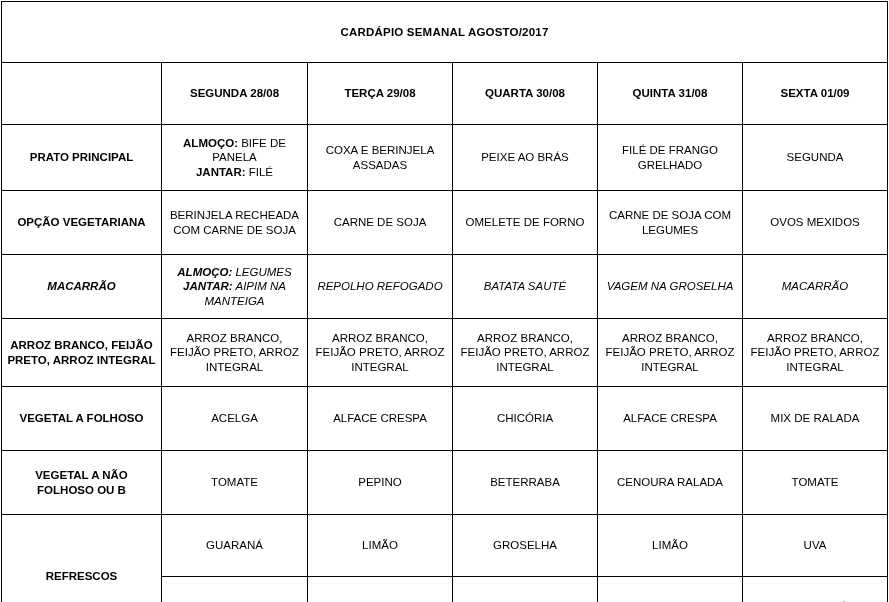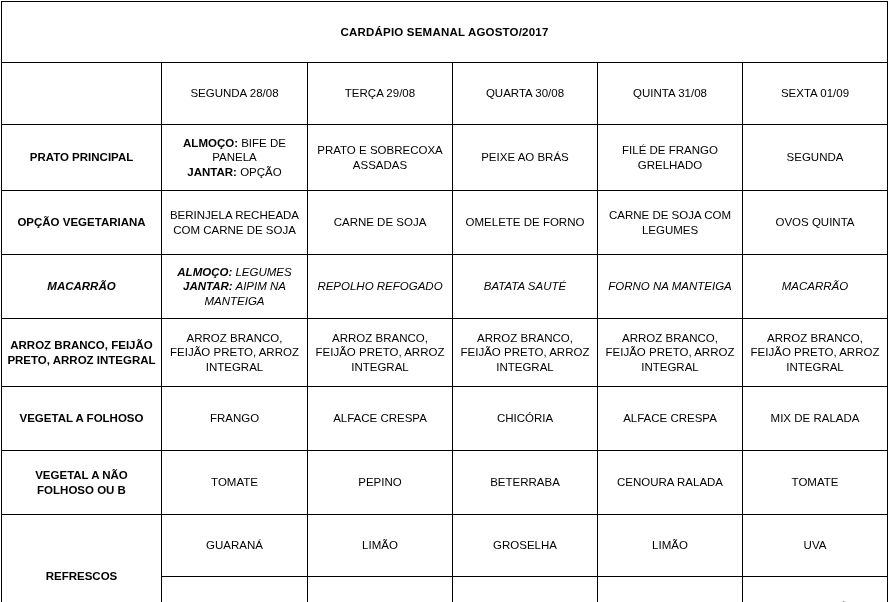--- a/index.html
+++ b/index.html
@@ -43,21 +43,21 @@
   col.c5 { width: 145px; }
 
   .title-cell {
     height: 54px;
     font-weight: bold;
     font-size: 12.5px;
     letter-spacing: 0.2px;
   }
   .dayhead {
     height: 55px;
-    font-weight: normal;
+    font-weight: bold;
     font-size: 12.5px;
   }
   .rowlabel {
     text-align: left;
     font-weight: bold;
     font-size: 12.5px;
     padding-left: 6px;
     padding-right: 4px;
   }
   .r-prato { height: 59px; }
@@ -95,61 +95,61 @@
         <td class="dayhead">TERÇA 29/08</td>
         <td class="dayhead">QUARTA 30/08</td>
         <td class="dayhead">QUINTA 31/08</td>
         <td class="dayhead">SEXTA 01/09</td>
       </tr>
 
       <tr>
         <td class="rowlabel r-prato">PRATO PRINCIPAL</td>
         <td class="r-prato cell-small">
           <span class="sub">ALMOÇO:</span><span> BIFE DE PANELA</span><br>
-          <span class="sub">JANTAR:</span><span> OPÇÃO</span>
+          <span class="sub">JANTAR:</span><span> FILÉ</span>
         </td>
-        <td class="r-prato">PRATO E SOBRECOXA ASSADAS</td>
+        <td class="r-prato">COXA E BERINJELA ASSADAS</td>
         <td class="r-prato">PEIXE AO BRÁS</td>
         <td class="r-prato">FILÉ DE FRANGO GRELHADO</td>
         <td class="r-prato">SEGUNDA</td>
       </tr>
 
       <tr>
         <td class="rowlabel r-veg">OPÇÃO VEGETARIANA</td>
         <td class="r-veg">BERINJELA RECHEADA COM CARNE DE SOJA</td>
         <td class="r-veg">CARNE DE SOJA</td>
         <td class="r-veg">OMELETE DE FORNO</td>
         <td class="r-veg">CARNE DE SOJA COM LEGUMES</td>
-        <td class="r-veg">OVOS QUINTA</td>
+        <td class="r-veg">OVOS MEXIDOS</td>
       </tr>
 
       <tr>
         <td class="rowlabel r-guarn">MACARRÃO</td>
         <td class="r-guarn cell-small">
           <span class="sub">ALMOÇO:</span><span> LEGUMES</span><br>
           <span class="sub">JANTAR:</span><span> AIPIM NA MANTEIGA</span>
         </td>
         <td class="r-guarn">REPOLHO REFOGADO</td>
         <td class="r-guarn">BATATA SAUTÉ</td>
-        <td class="r-guarn">FORNO NA MANTEIGA</td>
+        <td class="r-guarn">VAGEM NA GROSELHA</td>
         <td class="r-guarn">MACARRÃO</td>
       </tr>
 
       <tr>
         <td class="rowlabel r-arroz">ARROZ BRANCO, FEIJÃO PRETO, ARROZ INTEGRAL</td>
         <td class="r-arroz">ARROZ BRANCO, FEIJÃO PRETO, ARROZ INTEGRAL</td>
         <td class="r-arroz">ARROZ BRANCO, FEIJÃO PRETO, ARROZ INTEGRAL</td>
         <td class="r-arroz">ARROZ BRANCO, FEIJÃO PRETO, ARROZ INTEGRAL</td>
         <td class="r-arroz">ARROZ BRANCO, FEIJÃO PRETO, ARROZ INTEGRAL</td>
         <td class="r-arroz">ARROZ BRANCO, FEIJÃO PRETO, ARROZ INTEGRAL</td>
       </tr>
 
       <tr>
         <td class="rowlabel r-folhoso">VEGETAL A FOLHOSO</td>
-        <td class="r-folhoso">FRANGO</td>
+        <td class="r-folhoso">ACELGA</td>
         <td class="r-folhoso">ALFACE CRESPA</td>
         <td class="r-folhoso">CHICÓRIA</td>
         <td class="r-folhoso">ALFACE CRESPA</td>
         <td class="r-folhoso">MIX DE RALADA</td>
       </tr>
 
       <tr>
         <td class="rowlabel r-naofolhoso">VEGETAL A NÃO FOLHOSO OU B</td>
         <td class="r-naofolhoso">TOMATE</td>
         <td class="r-naofolhoso">PEPINO</td>

